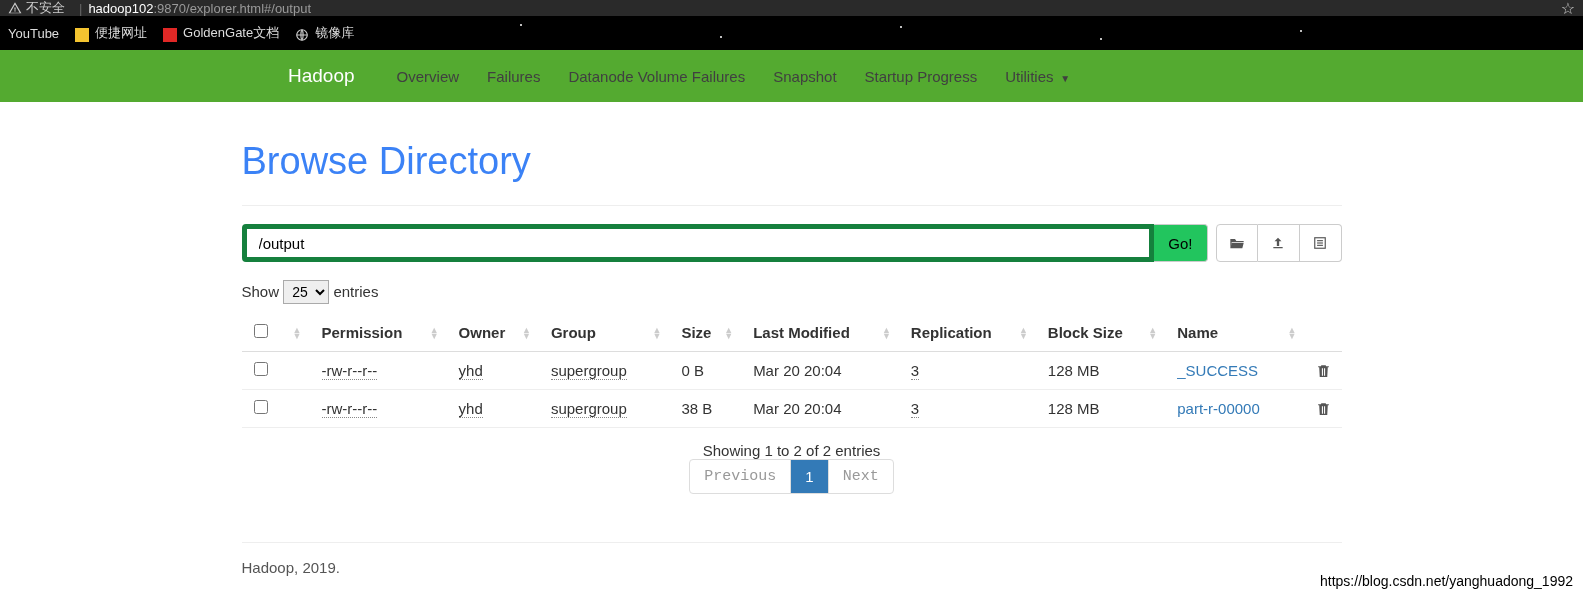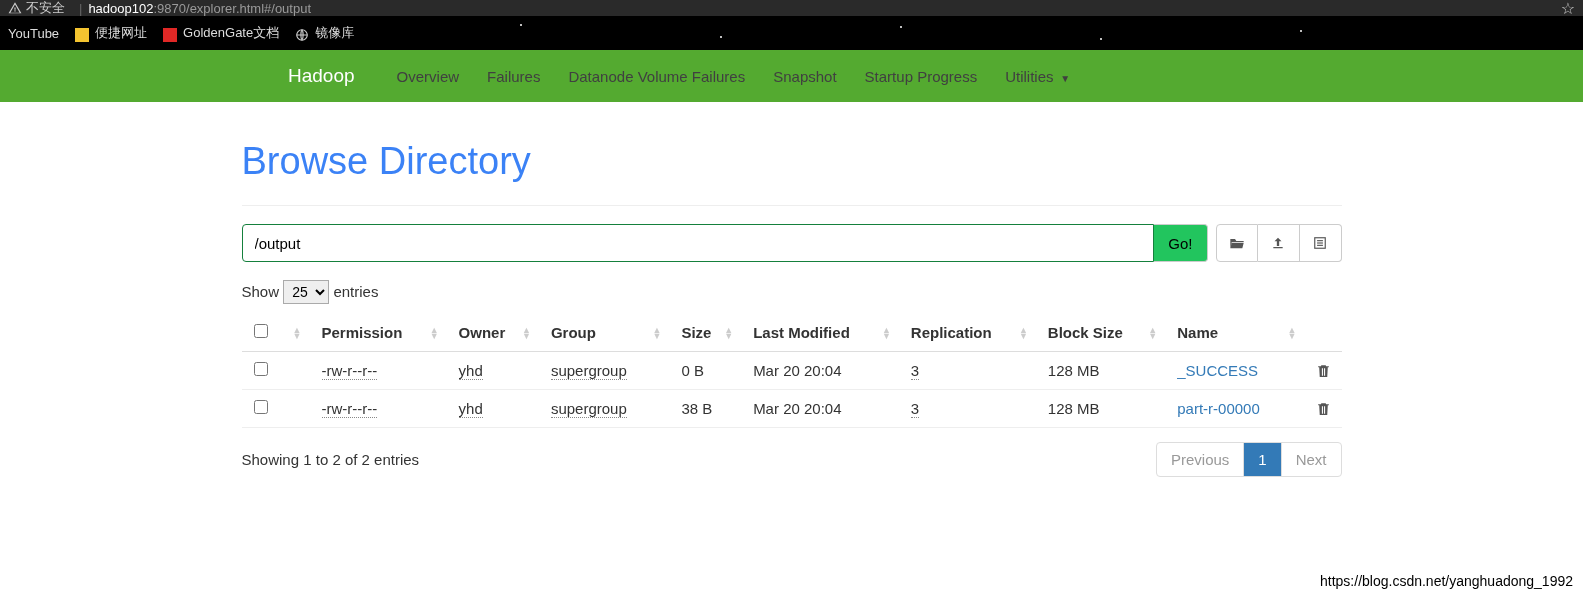--- a/index.html
+++ b/index.html
@@ -21,47 +21,47 @@
 .navbar .brand { color: #fff; font-size: 19px; font-weight: 500; margin-left: 260px; margin-right: 28px; }
 .navbar .nav-item { color: #404040; font-size: 15px; padding: 14px 14px; cursor: pointer; }
 .navbar .nav-item .caret { font-size: 10px; margin-left: 4px; }
 
 .container { max-width: 1130px; margin: 0 auto; padding: 0 15px; }
 .page-title { font-size: 38px; font-weight: 300; color: #3b82f6; margin-top: 38px; margin-bottom: 22px; }
 hr.div { border: none; border-top: 1px solid #eee; margin-bottom: 18px; }
 
 .path-row { display: flex; gap: 8px; margin-bottom: 18px; }
 .input-group { display: flex; flex: 1; }
-.path-input { flex: 1; border: 1px solid #15803d; border-radius: 4px 0 0 4px; padding: 8px 12px; font-size: 15px; height: 38px; }
+.path-input { flex: 1; border: 5px solid #15803d; border-radius: 4px 0 0 4px; padding: 8px 12px; font-size: 15px; height: 38px; }
 .go-btn { border: 1px solid #ccc; border-left: none; background: #22c55e; padding: 0 14px; border-radius: 0 4px 4px 0; font-size: 15px; cursor: pointer; height: 38px; }
 .btn-group { display: flex; gap: 0; }
 .icon-btn { border: 1px solid #ccc; background: #fff; width: 42px; height: 38px; display: inline-flex; align-items: center; justify-content: center; cursor: pointer; }
 .icon-btn:first-child { border-radius: 4px 0 0 4px; }
 .icon-btn:last-child { border-radius: 0 4px 4px 0; }
 .icon-btn + .icon-btn { border-left: none; }
 
 .table-controls { display: flex; justify-content: space-between; align-items: center; margin-bottom: 10px; font-size: 15px; color: #333; gap: 26px; }
 .entries-select { border: 1px solid #aaa; padding: 2px 4px; font-size: 14px; }
 .search-input { border: 1px solid #ccc; padding: 4px 8px; font-size: 14px; width: 148px; height: 28px; }
 
 table.data-table { width: 100%; border-collapse: collapse; }
 .data-table th { text-align: left; font-size: 15px; font-weight: 600; padding: 10px 12px; border-bottom: 1px solid #ddd; position: relative; }
 .data-table th .sort-arrows { position: absolute; right: 8px; top: 50%; transform: translateY(-50%); display: flex; flex-direction: column; line-height: 6px; font-size: 9px; color: #ccc; }
 .data-table td { padding: 10px 12px; font-size: 15px; border-bottom: 1px solid #eee; color: #333; }
 .data-table td.link a { color: #337ab7; text-decoration: none; }
 .data-table td .dotted { border-bottom: 1px dotted #888; cursor: help; }
 .data-table input[type=checkbox] { width: 14px; height: 14px; }
 .trash { color: #555; cursor: pointer; }
 
-.table-footer { display: flex; justify-content: space-between; align-items: center; margin-top: 14px; font-size: 15px; }
+.table-footer { display: flex; justify-content: space-between; align-items: center; margin-top: 14px; font-size: 15px; flex-direction: column; }
 .pagination { display: flex; border: 1px solid #ddd; border-radius: 4px; overflow: hidden; }
 .pagination .pg { padding: 8px 14px; border-right: 1px solid #ddd; color: #337ab7; cursor: pointer; font-size: 15px; }
 .pagination .pg:last-child { border-right: none; }
 .pagination .pg.active { background: #337ab7; color: #fff; }
-.pagination .pg.disabled { color: #999; cursor: not-allowed; }
+.pagination .pg.disabled { color: #999; cursor: not-allowed; font-family: Liberation Mono, monospace; }
 
 .footer-line { border-top: 1px solid #eee; margin-top: 48px; padding-top: 16px; font-size: 15px; color: #555; }
 .watermark { position: absolute; right: 10px; bottom: 6px; color: #000000; font-size: 14px; pointer-events: none; }
 .page-wrap { position: relative; min-height: 595px; }
 
 svg { display: block; }
 </style>
 </head>
 <body>
 <div class="page-wrap">
@@ -240,17 +240,20 @@
 
   <div class="table-footer">
     <span>Showing 1 to 2 of 2 entries</span>
     <div class="pagination">
       <span class="pg disabled">Previous</span>
       <span class="pg active">1</span>
       <span class="pg disabled">Next</span>
     </div>
   </div>
 
+  <div class="footer-line">
+    <span>Hadoop, 2019.</span>
+  </div>
 </div>
 
 <div class="watermark">https://blog.csdn.net/yanghuadong_1992</div>
 
 </div>
 
 </body></html>

